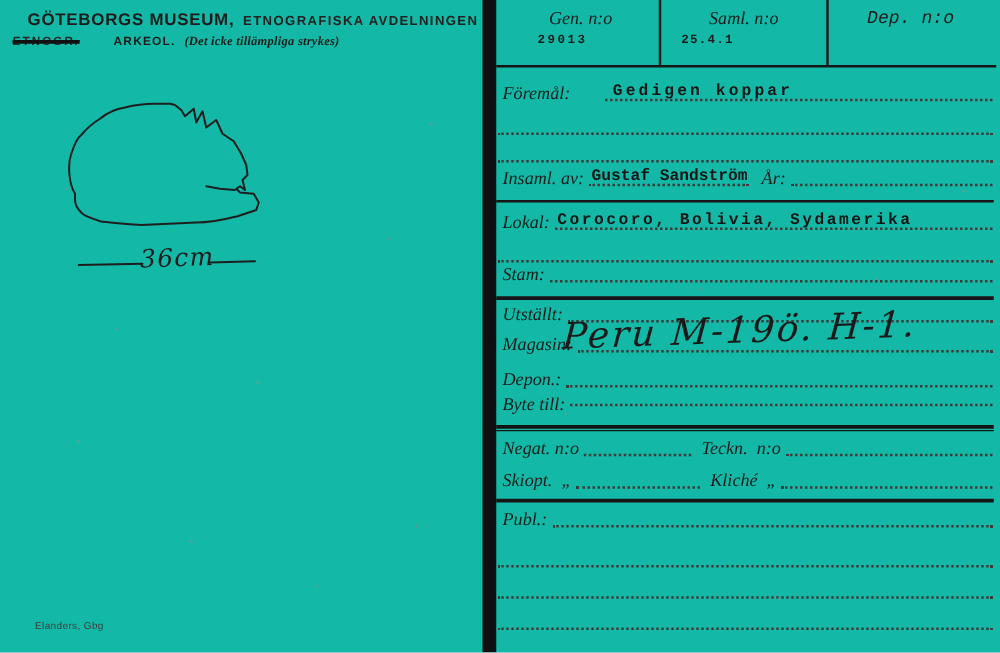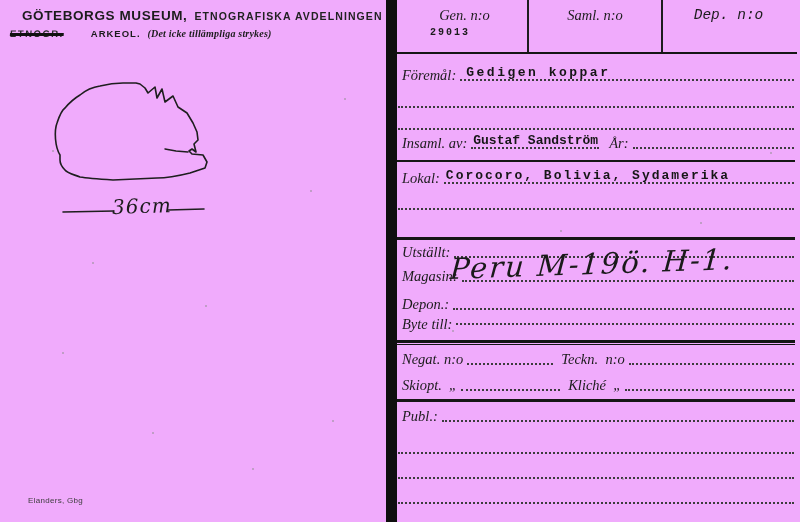--- a/index.html
+++ b/index.html
@@ -1,17 +1,17 @@
 <!DOCTYPE html>
 <html><head>
 <meta charset="utf-8">
 <style>
   html,body{margin:0;padding:0;background:#e8e8e8;}
   .scan{
-    position:relative;width:800px;height:522px;background:#f0abfc;
+    position:relative;width:800px;height:522px;background:#14b8a6;
     overflow:hidden;font-family:"Liberation Serif",serif;color:#1c1c1c;
   }
   
   .gutter{position:absolute;left:386px;top:0;width:11px;height:522px;background:#0f0f0f;}
   
   .lp-title-row{position:absolute;left:22px;top:8px;display:flex;align-items:baseline;gap:7px;white-space:nowrap;}
   .lp-title{font-family:"Liberation Sans",sans-serif;font-weight:bold;font-size:13.5px;letter-spacing:.6px;}
   .lp-subtitle{font-family:"Liberation Sans",sans-serif;font-weight:bold;font-size:10.5px;letter-spacing:1.1px;color:#222;}
   .lp-line2{position:absolute;left:10px;top:28px;display:flex;align-items:baseline;white-space:nowrap;}
   .crossed{font-family:"Liberation Sans",sans-serif;font-weight:bold;font-size:9.5px;letter-spacing:1.5px;
@@ -81,29 +81,30 @@
 
   <div class="gutter"></div>
 
   <div class="rp-header">
     <div class="hcell hcell1">
       <span class="hlabel">Gen. n:o</span>
       <span class="hval hval1">29013</span>
     </div>
     <div class="hcell hcell2">
       <span class="hlabel">Saml. n:o</span>
+      <span class="hval hval2">25.4.1</span>
     </div>
     <div class="hcell hcell3">
       <span class="hlabel">Dep. n:o</span>
       <span class="hval"></span>
     </div>
   </div>
   <div class="hrule"></div>
 
-  <div class="row" style="top:64px;">
+  <div class="row" style="top:64px;gap:24px;">
     <span class="flabel">Föremål:</span>
     <span class="leader">
       <span class="typed" style="letter-spacing:2.5px;">Gedigen koppar</span>
     </span>
   </div>
   <div class="blankline" style="top:106px;"></div>
   <div class="blankline" style="top:128px;"></div>
 
   <div class="row" style="top:132px;">
     <span class="flabel">Insaml. av:</span>
@@ -116,20 +117,24 @@
   <div class="solid" style="left:397px;top:160px;width:398px;height:2px;"></div>
 
   <div class="row" style="top:167px;">
     <span class="flabel">Lokal:</span>
     <span class="leader">
       <span class="typed" style="left:2px;letter-spacing:2px;">Corocoro, Bolivia, Sydamerika</span>
     </span>
   </div>
   <div class="blankline" style="top:208px;"></div>
 
+  <div class="row" style="top:209px;">
+    <span class="flabel">Stam:</span>
+    <span class="leader"></span>
+  </div>
   <div class="solid" style="left:397px;top:237px;width:398px;height:3px;"></div>
 
   <div class="row" style="top:241px;">
     <span class="flabel">Utställt:</span>
     <span class="leader"></span>
   </div>
   <div class="row" style="top:265px;">
     <span class="flabel">Magasin:</span>
     <span class="leader"></span>
   </div>

